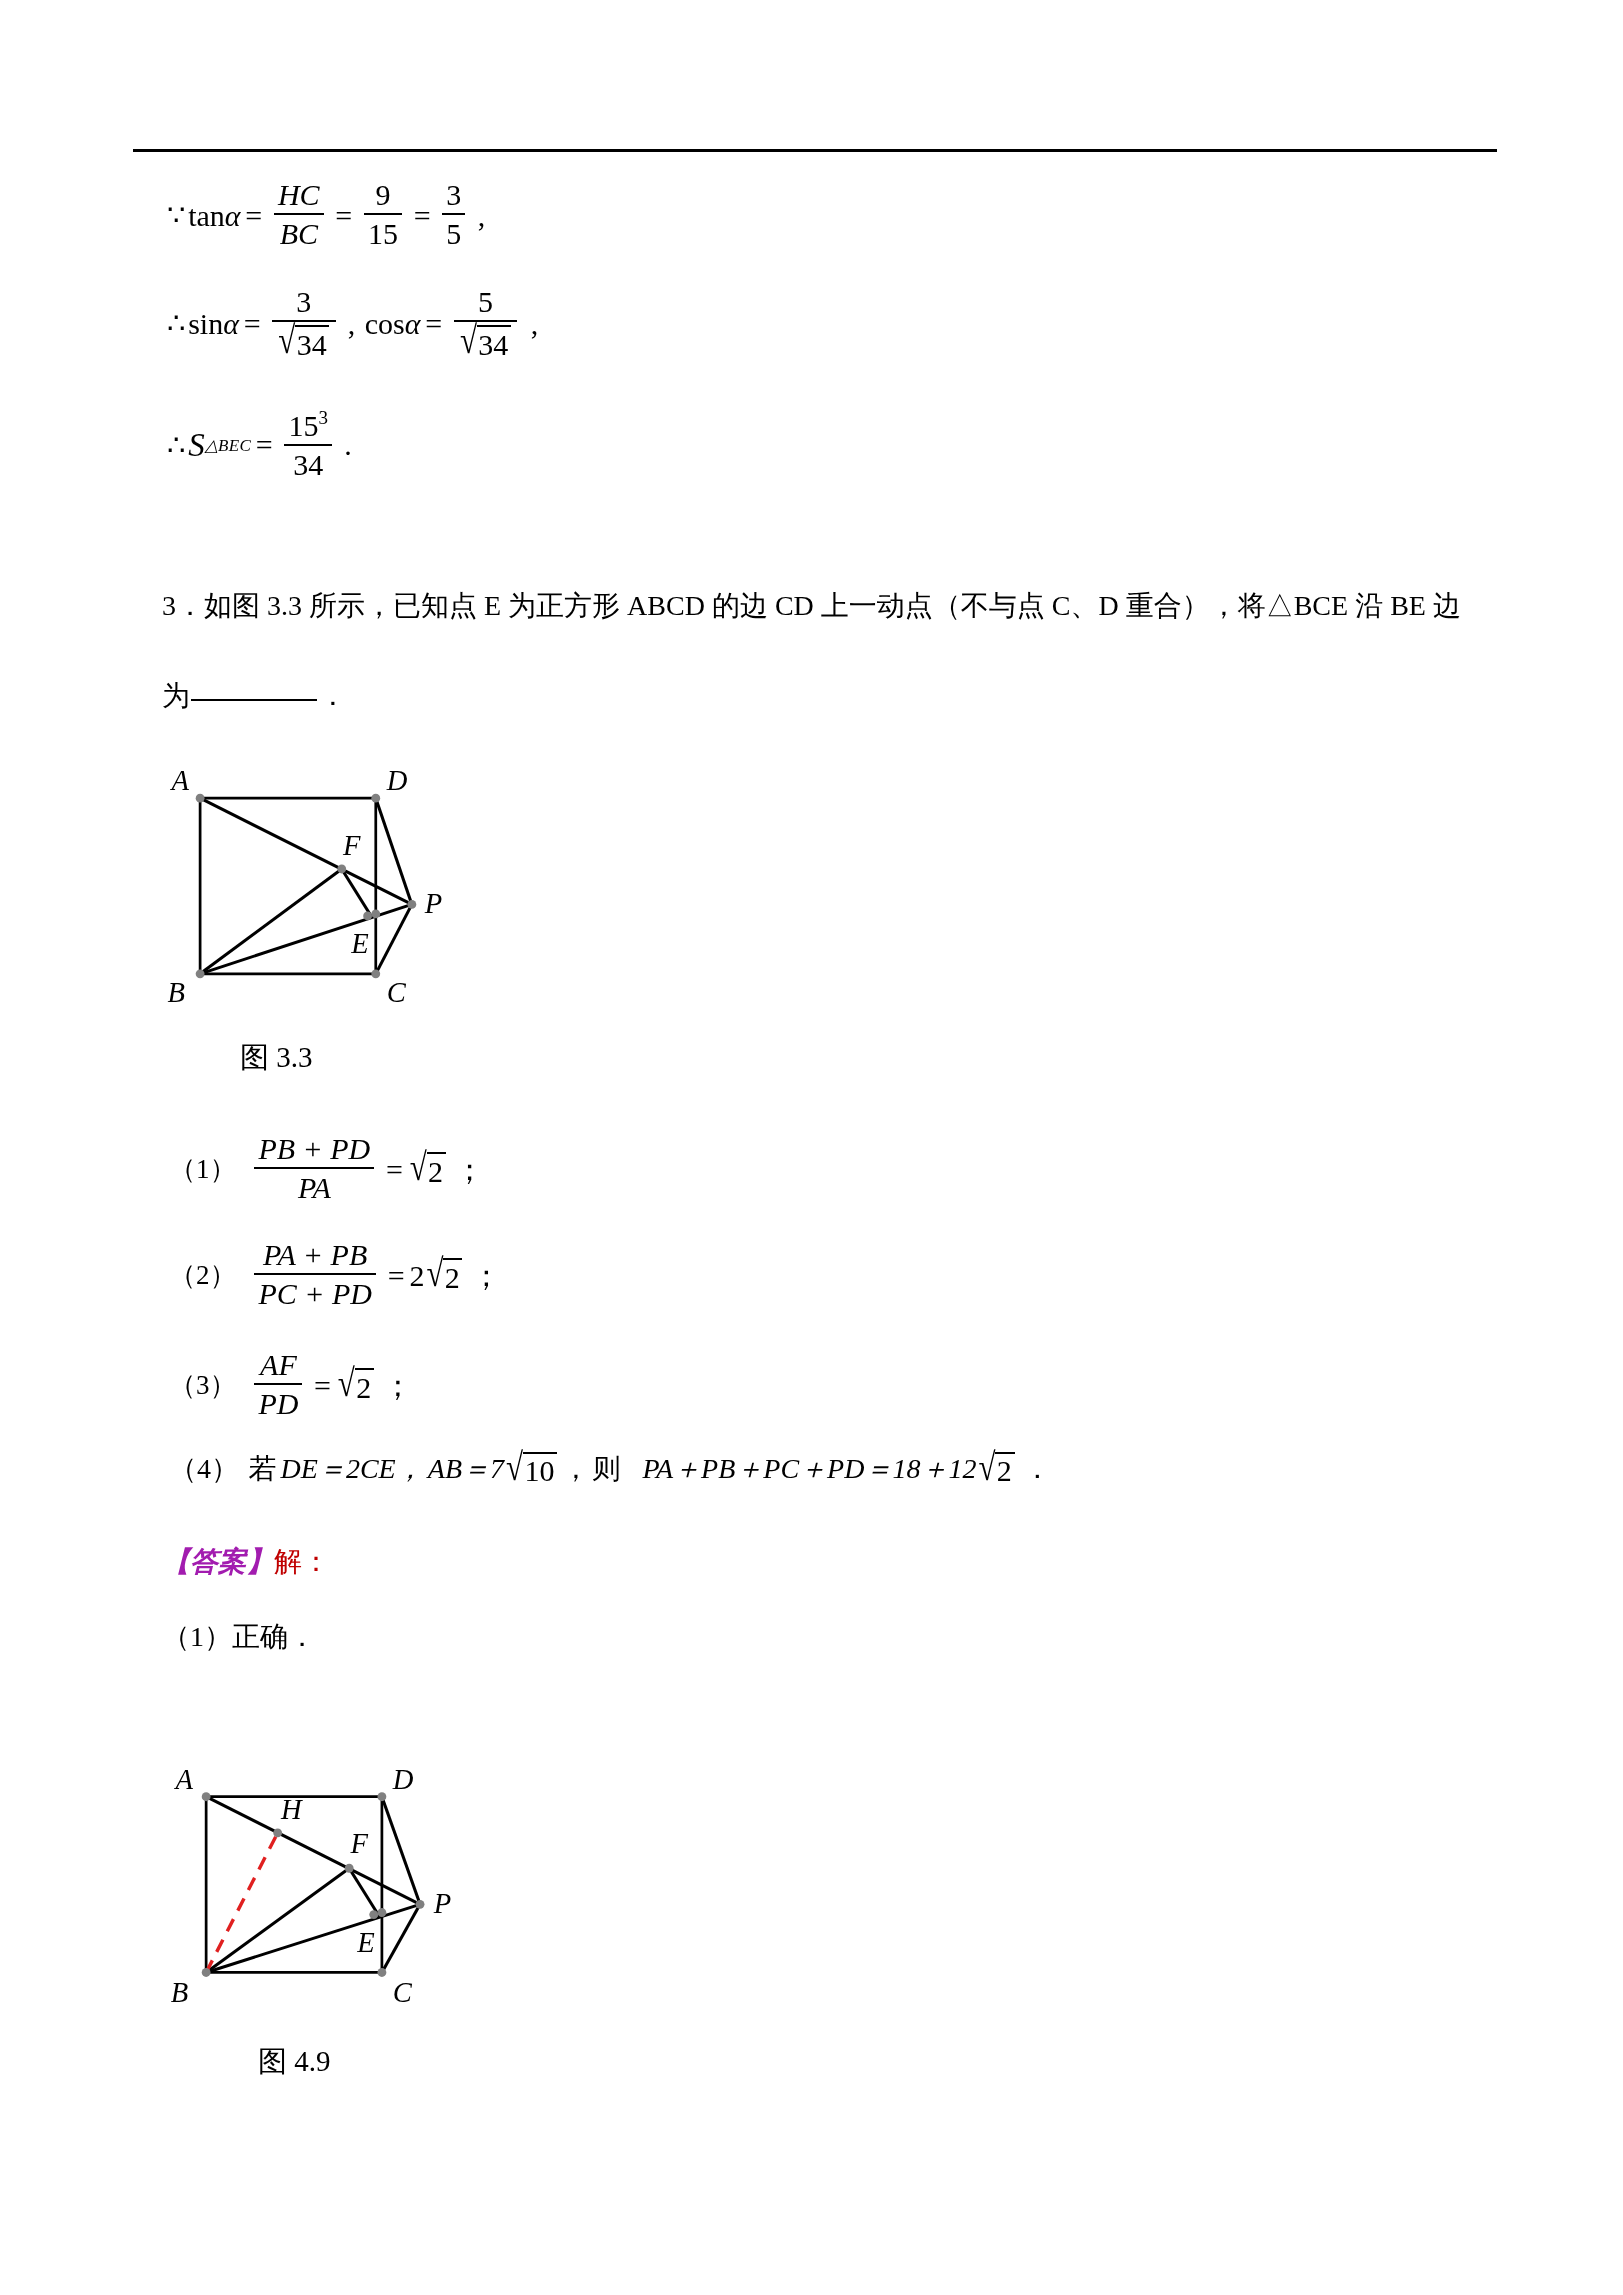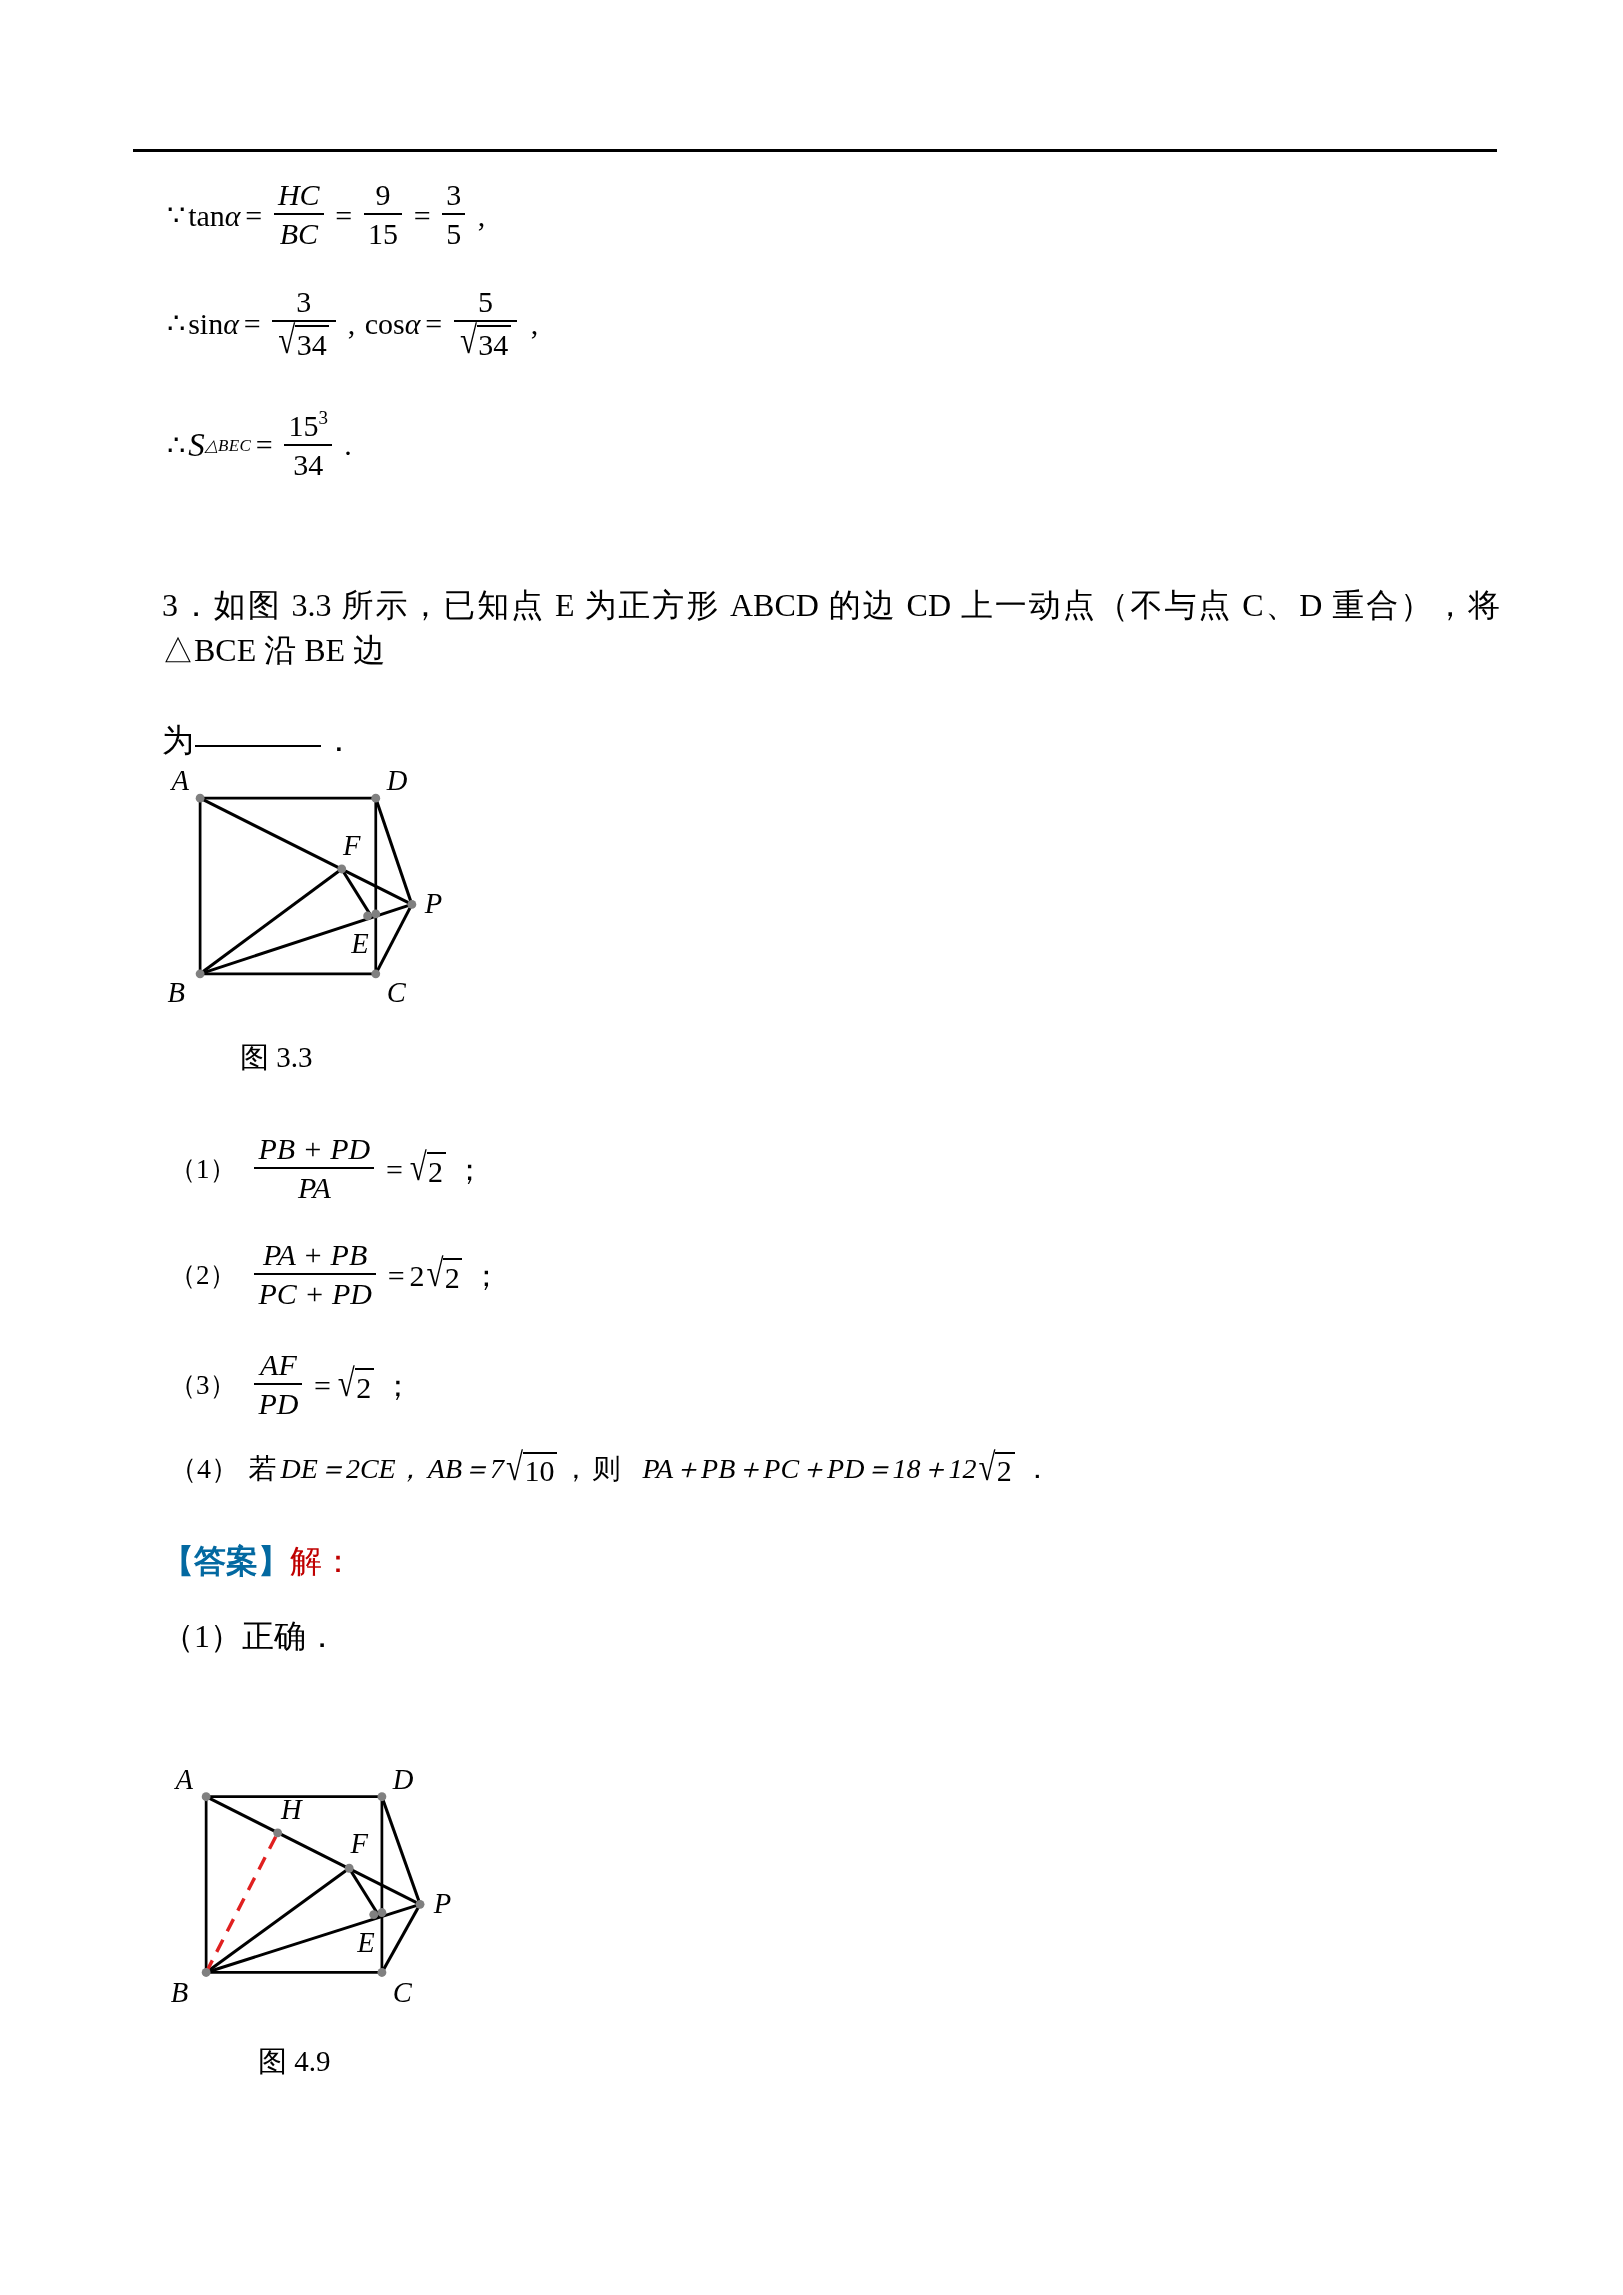--- a/index.html
+++ b/index.html
@@ -106,39 +106,40 @@
   }
   .sup {
     font-size: 19px;
     vertical-align: 0.62em;
   }
 
   
   .prose {
     position: absolute;
     font-family: "Liberation Serif", serif;
-    font-size: 32px;
+    font-size: 28px;
     line-height: 45px;
     color: #000;
     text-align: justify;
   }
   .prose .it { font-style: italic; }
   .blank-underline {
     display: inline-block;
     width: 126px;
     border-bottom: 2.7px solid #000;
     height: 0.7px;
     position: relative;
     top: -4.1px;
     margin: 0 1.4px;
   }
 
   .ans-tag {
-    color: #0369a1;
+    color: #a21caf;
     font-weight: bold;
+    font-style: italic;
   }
   .ans-tag-plain { color: #C00000; }
 
   .caption {
     position: absolute;
     font-family: Liberation Serif, serif;
     font-size: 29px;
     white-space: nowrap;
   }
 

